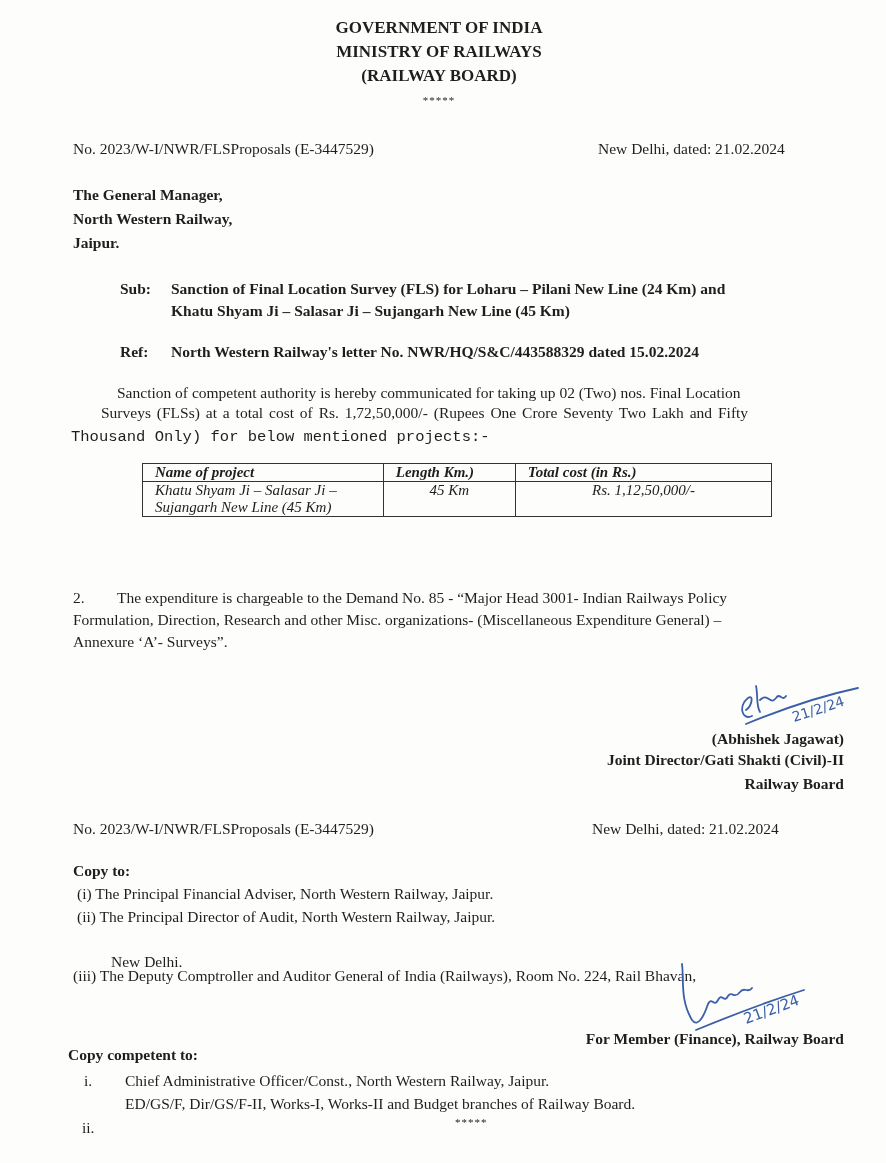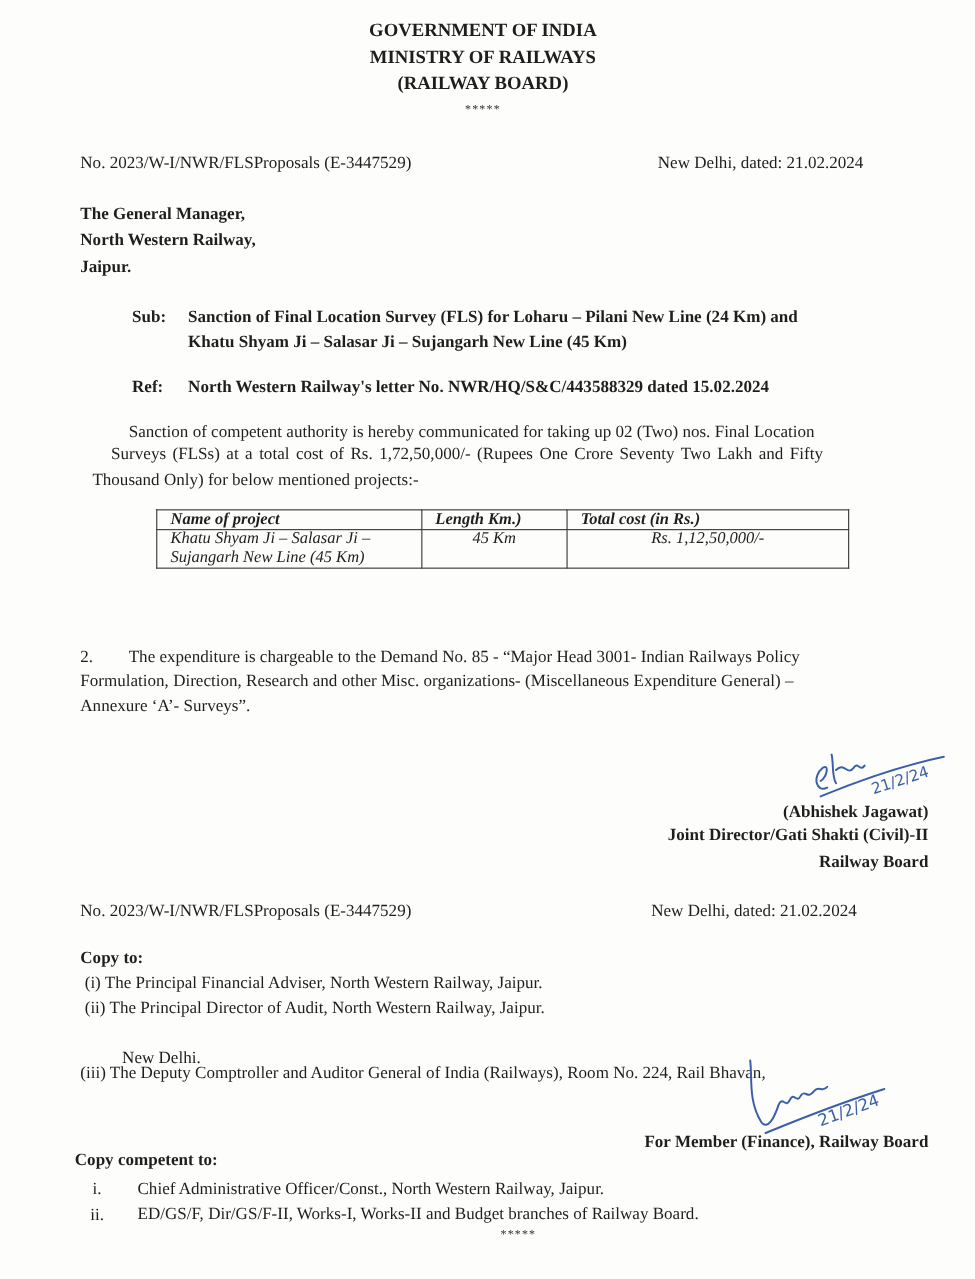--- a/index.html
+++ b/index.html
@@ -37,21 +37,21 @@
 
 <div class="abs b line" style="left:120px; top:280px;">Sub:</div>
 <div class="abs b line" style="left:171px; top:280px;">Sanction of Final Location Survey (FLS) for Loharu – Pilani New Line (24 Km) and</div>
 <div class="abs b line" style="left:171px; top:302px;">Khatu Shyam Ji – Salasar Ji – Sujangarh New Line (45 Km)</div>
 
 <div class="abs b line" style="left:120px; top:343px;">Ref:</div>
 <div class="abs b line" style="left:171px; top:343px;">North Western Railway's letter No. NWR/HQ/S&amp;C/443588329 dated 15.02.2024</div>
 
 <div class="abs line" style="left:117px; top:384px;">Sanction of competent authority is hereby communicated for taking up 02 (Two) nos. Final Location</div>
 <div class="abs line" style="left:73px; top:404px; word-spacing:2px;margin-left:28px;">Surveys (FLSs) at a total cost of Rs. 1,72,50,000/- (Rupees One Crore Seventy Two Lakh and Fifty</div>
-<div class="abs line" style="left:84px; top:428px;">Thousand Only) for below mentioned projects:-</div>
+<div class="abs line" style="left:71px; top:428px;font-family:Liberation Mono, monospace;">Thousand Only) for below mentioned projects:-</div>
 
 <table class="proj">
   <tbody>
       <tr>
     <th class="col1">Name of project</th>
     <th class="col2 c">Length Km.)</th>
     <th class="col3">Total cost (in Rs.)</th>
   </tr>
   <tr>
     <td>
@@ -88,15 +88,15 @@
 
 <svg class="abs" style="left:670px; top:960px;" width="150" height="80">
   <path class="sig" d="M12 4 C14 20 10 40 22 60 C28 68 34 56 38 44 C42 36 44 48 48 40 C52 32 54 44 58 36 C62 30 64 40 70 32 C74 26 78 34 82 28 M26 70 C60 56 96 42 134 30"></path>
   <text x="76" y="64" fill="#3a5fa8" font-family="DejaVu Sans, sans-serif" font-size="15" transform="rotate(-20 76 64)">21/2/24</text>
 </svg>
 <div class="abs b line right" style="right:42px; top:1030px;">For Member (Finance), Railway Board</div>
 
 <div class="abs b line" style="left:68px; top:1046px;">Copy competent to:</div>
 <div class="abs line" style="left:84px; top:1072px;">i.</div>
 <div class="abs line" style="left:125px; top:1072px;">Chief Administrative Officer/Const., North Western Railway, Jaipur.</div>
-<div class="abs line" style="left:82px; top:1096px;">ii.</div>
+<div class="abs line" style="left:82px; top:1119px;">ii.</div>
 <div class="abs line" style="left:125px; top:1095px;">ED/GS/F, Dir/GS/F-II, Works-I, Works-II and Budget branches of Railway Board.</div>
 <div class="abs line stars" style="left:455px; top:1116px;">*****</div>
 
 </body></html>

